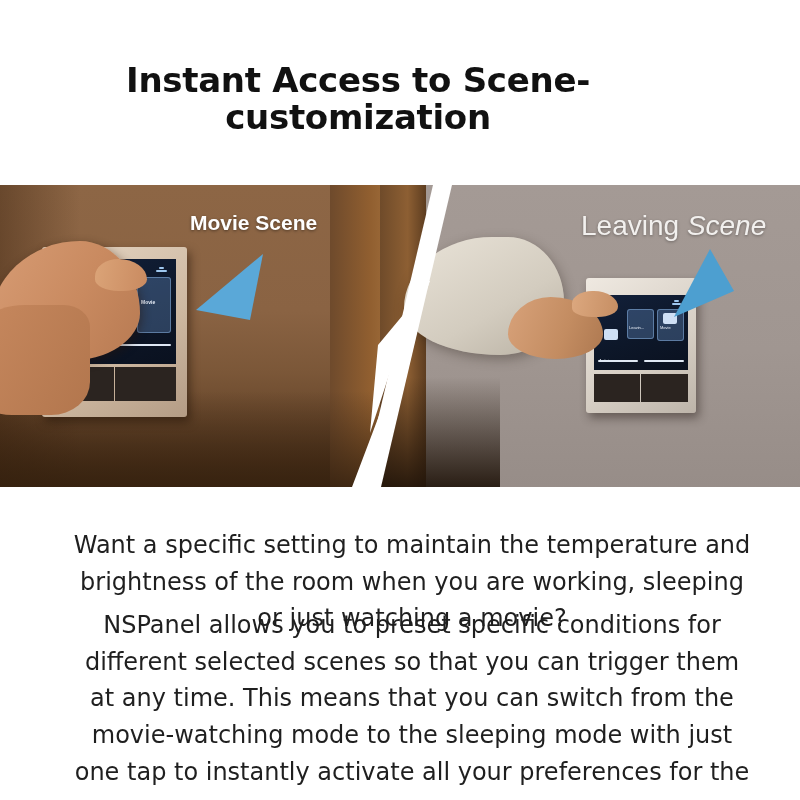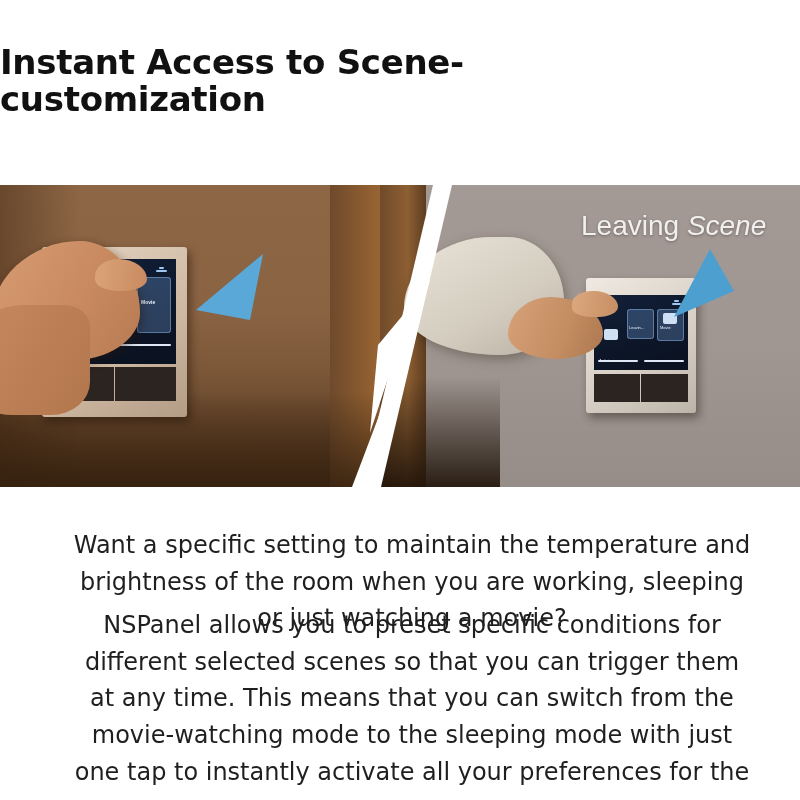--- a/index.html
+++ b/index.html
@@ -13,23 +13,24 @@
     height: 800px;
     overflow: hidden;
     font-family: "Liberation Sans", sans-serif;
     color: #1a1a1a;
     position: relative;
   }
 
   
   .page-title {
     position: absolute;
-    top: 44px;
+    top: 62px;
     left: 0;
     width: 716px;
+    text-align: center;
     font-family: "DejaVu Sans", sans-serif;
     font-size: 34px;
     font-weight: 700;
     letter-spacing: -0.3px;
     color: #111111;
     line-height: 1.1;
   }
 
   
   .photo-band {
@@ -303,20 +304,21 @@
   </div>
 
   <svg class="divider-slash" viewBox="0 0 800 302" preserveAspectRatio="none">
 
     <polygon points="433,0 452,0 381,302 362,302" fill="#ffffff"></polygon>
 
     <polygon points="430,96 414,96 366,302 352,302" fill="#ffffff"></polygon>
     <polygon points="428,100 412,120 370,248 378,160" fill="#ffffff"></polygon>
   </svg>
 
+  <div class="scene-label left" style="top:26px;">Movie Scene</div>
 
   <div class="scene-label right" style="top:25px;"><span>Leaving </span><span class="em">Scene</span></div>
 
   <svg class="pointer-arrow" style="left:188px; top:63px;" width="82" height="78" viewBox="0 0 82 78">
     <polygon points="75,6 8,62 62,72" fill="#5aa8d8"></polygon>
   </svg>
 
   <svg class="pointer-arrow" style="left:660px; top:62px;" width="80" height="80" viewBox="0 0 80 80">
     <polygon points="50,2 74,44 14,70" fill="#4d9fd0"></polygon>
   </svg>

